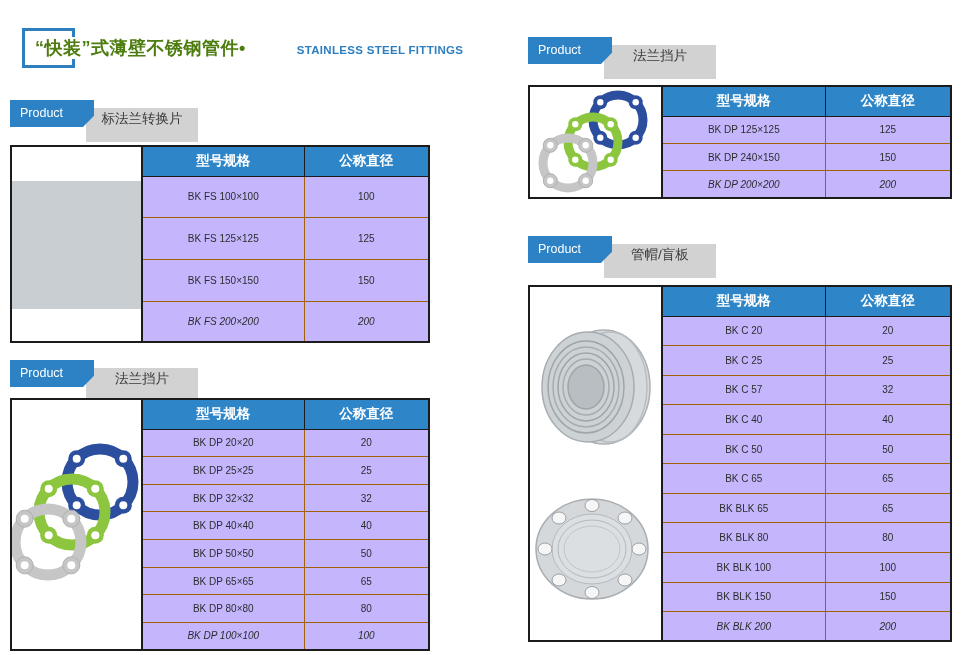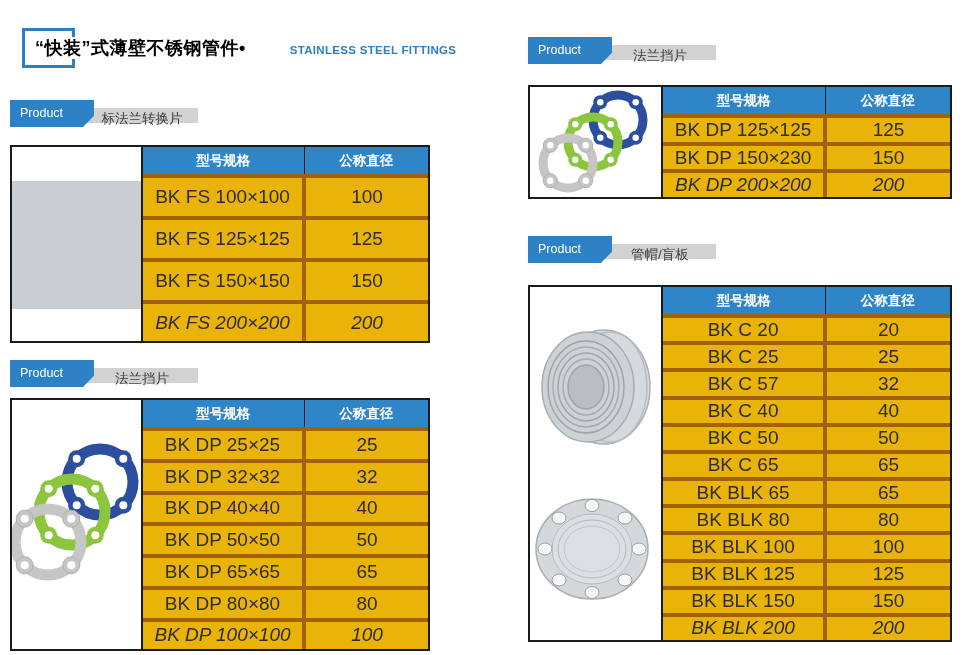--- a/index.html
+++ b/index.html
@@ -7,42 +7,42 @@
               font-family:"Liberation Sans", sans-serif; }
 
   
   .title-block { position:absolute; left:22px; top:26px; width:520px; height:50px; }
   .bracket { position:absolute; left:0; top:2px; width:50px; height:40px;
              border:3px solid #2e7fc0; border-right:none; }
   .bracket::before, .bracket::after { content:""; position:absolute; right:-3px; width:3px; height:9px; background:#2e7fc0; }
   .bracket::before { top:-3px; }
   .bracket::after  { bottom:-3px; }
   .title-text { position:absolute; left:13px; top:10px; white-space:nowrap; }
-  .title-cn { color:#000000; font-size:18px; font-weight:bold; letter-spacing:0.5px; }
-  .title-en { color:#2e7fc0; font-size:11.5px; font-weight:bold; letter-spacing:0.3px;padding-left:44px; }
+  .title-cn { color:#4d7c0f; font-size:18px; font-weight:bold; letter-spacing:0.5px; }
+  .title-en { color:#2e7fc0; font-size:11.5px; font-weight:bold; margin-left:7px; letter-spacing:0.3px;padding-left:44px; }
 
   
   .badge-row { position:absolute; width:230px; height:32px; }
-  .badge-label-bg { position:absolute; left:76px; top:8px; width:112px; height:15px;
+  .badge-label-bg { position:absolute; left:76px; top:8px; width:112px; height:34px;
                     background:#d2d2d2; color:#3a3a3a; font-size:13.5px;
                     text-align:center; line-height:22px; }
   .badge { position:absolute; left:0; top:0; width:84px; height:27px; background:#2c82c4;
            color:#ffffff; font-size:12.5px; line-height:26px; padding-left:10px;
            clip-path:polygon(0 0,100% 0,100% 58%,calc(100% - 11px) 100%,0 100%); }
 
   
-  .panel { position:absolute; display:flex; border:2px solid #1b1b1b; background:#eab308;align-items:flex-end; }
+  .panel { position:absolute; display:flex; border:2px solid #1b1b1b; background:#c4b5fd;align-items:flex-end; }
   .img-cell { border-right:2px solid #1b1b1b; background:#ffffff; position:relative;
               flex:0 0 auto; overflow:hidden; }
   .photo-band { position:absolute; left:0; right:0; background:#c9ced2; }
   table.spec { flex:1 1 auto; border-collapse:collapse; table-layout:fixed; height:100%; }
   table.spec th { background:#2e86c8; color:#ffffff; font-size:13.5px; font-weight:600;
                   height:29px; border:1px solid #1b1b1b; }
-  table.spec td { color:#2d2d2d; font-size:19px; text-align:center;
-                  border:4px solid #a16207; }
+  table.spec td { color:#2d2d2d; font-size:10px; text-align:center;
+                  border:1px solid #a16207; }
   table.spec th:first-child, table.spec td:first-child { width:56.5%; }
   table.spec tr:first-child th { border-top:none; }
   table.spec tr:last-child td { border-bottom:none;font-style:italic; }
   table.spec th:last-child, table.spec td:last-child { border-right:none;margin-left:36px; }
   table.spec th:first-child, table.spec td:first-child { border-left:none; }
 
   svg { display:block; }
 </style>
 </head>
 <body>
@@ -165,20 +165,24 @@
   </div>
   <table class="spec">
     <thead>
       <tr>
         <th>型号规格</th>
         <th>公称直径</th>
       </tr>
     </thead>
     <tbody>
         <tr>
+          <td>BK DP 20×20</td>
+          <td>20</td>
+        </tr>
+        <tr>
           <td>BK DP 25×25</td>
           <td>25</td>
         </tr>
         <tr>
           <td>BK DP 32×32</td>
           <td>32</td>
         </tr>
         <tr>
           <td>BK DP 40×40</td>
           <td>40</td>
@@ -260,21 +264,21 @@
         <th>型号规格</th>
         <th>公称直径</th>
       </tr>
     </thead>
     <tbody>
         <tr>
           <td>BK DP 125×125</td>
           <td>125</td>
         </tr>
         <tr>
-          <td>BK DP 150×230</td>
+          <td>BK DP 240×150</td>
           <td>150</td>
         </tr>
         <tr>
           <td>BK DP 200×200</td>
           <td>200</td>
         </tr>
       </tbody>
   </table>
 </div>
 
@@ -352,24 +356,20 @@
         </tr>
         <tr>
           <td>BK BLK 80</td>
           <td>80</td>
         </tr>
         <tr>
           <td>BK BLK 100</td>
           <td>100</td>
         </tr>
         <tr>
-          <td>BK BLK 125</td>
-          <td>125</td>
-        </tr>
-        <tr>
           <td>BK BLK 150</td>
           <td>150</td>
         </tr>
         <tr>
           <td>BK BLK 200</td>
           <td>200</td>
         </tr>
       </tbody>
   </table>
 </div>

